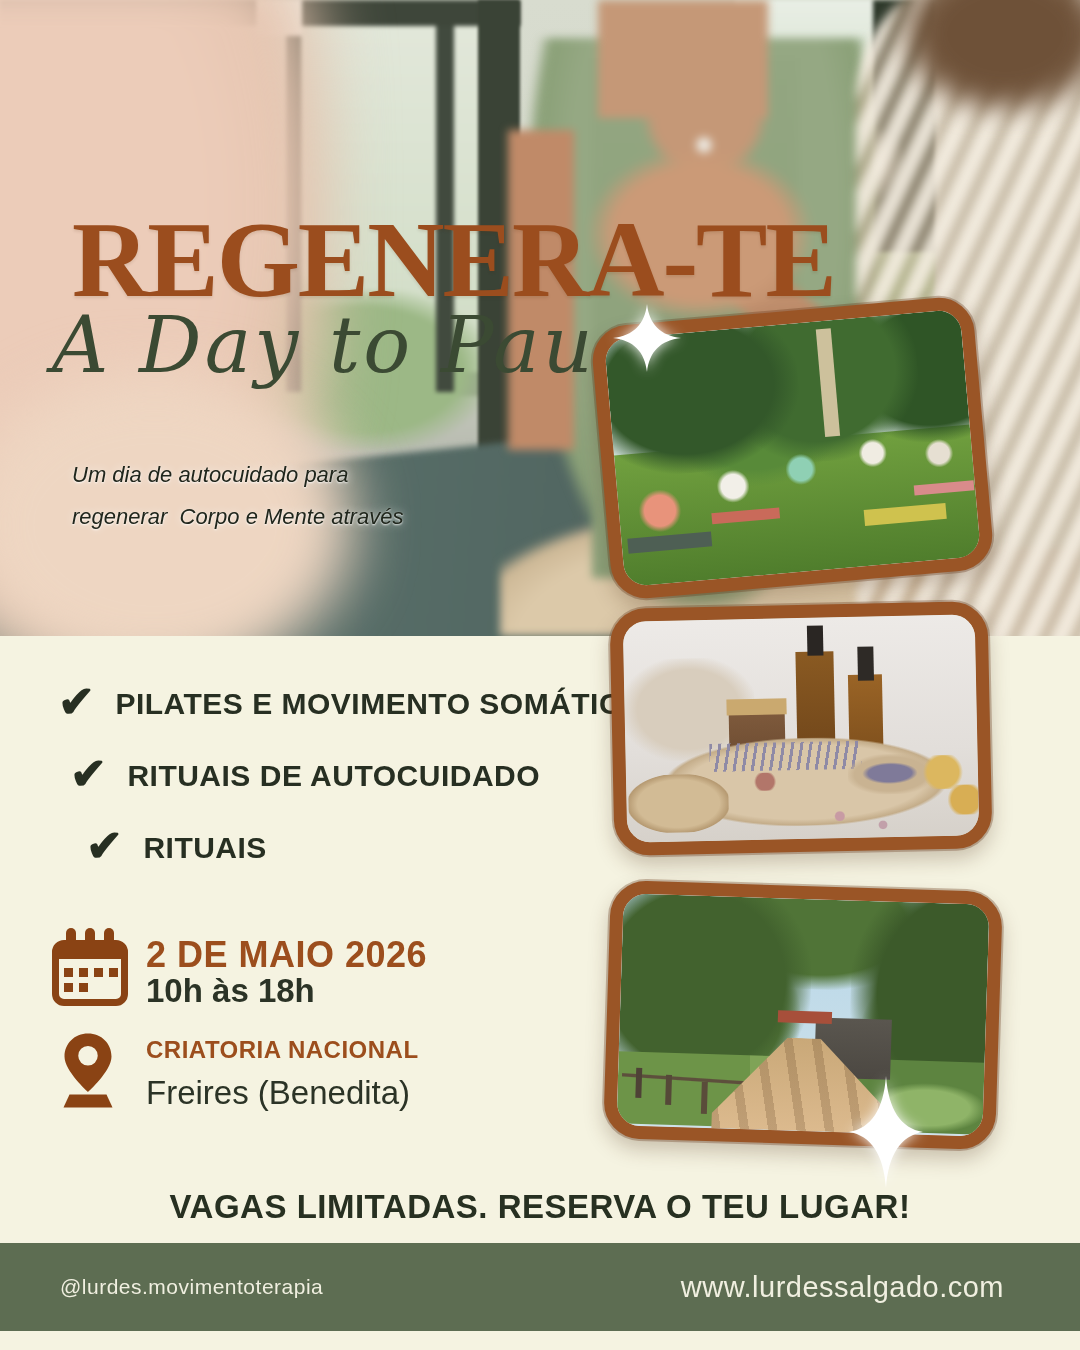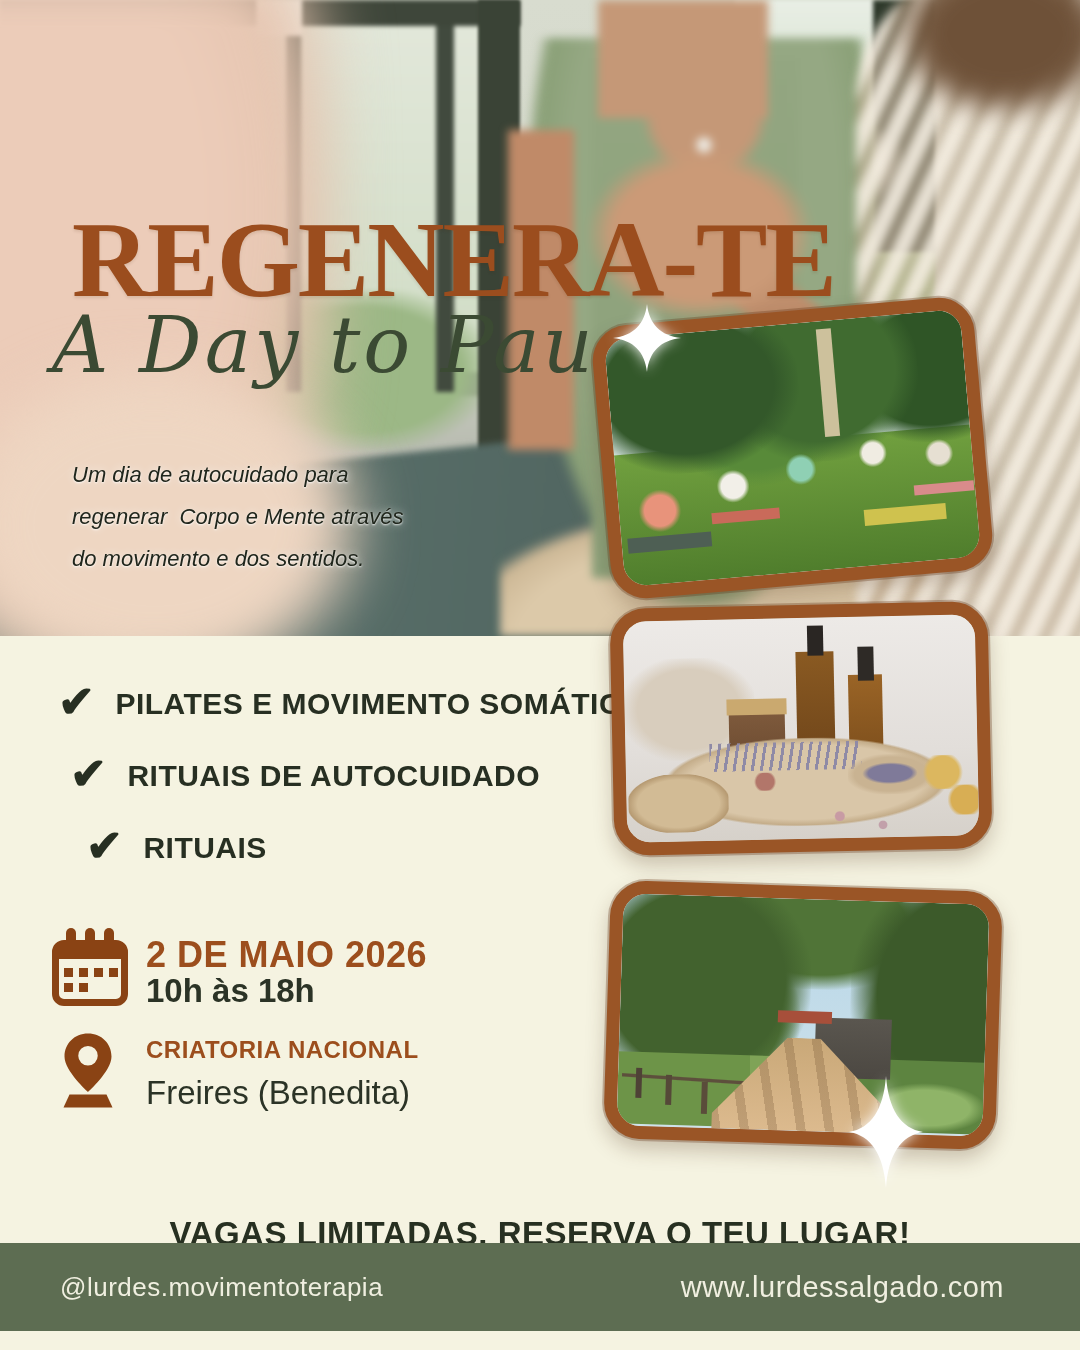--- a/index.html
+++ b/index.html
@@ -162,23 +162,23 @@
   .pin{position:absolute;left:58px;top:1030px;width:60px;height:82px;}
   .pin svg{display:block;width:100%;height:100%;}
   .info-line{position:absolute;white-space:nowrap;}
   .date-title{left:146px;top:934px;font-size:36px;font-weight:800;letter-spacing:.5px;color:#9c4e1d;}
   .date-sub{left:146px;top:972px;font-size:33px;font-weight:700;color:#2b3326;}
   .venue-title{left:146px;top:1036px;font-size:24px;font-weight:800;letter-spacing:.5px;color:#9c4e1d;}
   .venue-sub{left:146px;top:1074px;font-size:33px;font-weight:400;color:#2b3326;}
 
   
   .cta{position:absolute;left:0;right:0;top:1188px;text-align:center;
-    font-size:33px;font-weight:700;letter-spacing:.5px;color:#273021;margin-top:27px;}
+    font-size:33px;font-weight:700;letter-spacing:.5px;color:#273021;}
   .footer{position:absolute;left:0;top:1243px;width:1080px;height:88px;background:#5d6d52;}
-  .footer .ig{position:absolute;left:60px;top:0;line-height:88px;font-size:26px;
+  .footer .ig{position:absolute;left:60px;top:0;line-height:88px;font-size:21px;
     letter-spacing:.5px;color:#f0efe0;}
   .footer .web{position:absolute;right:76px;top:0;line-height:88px;font-size:29px;
     letter-spacing:.5px;color:#f0efe0;text-align:right;}
 </style>
 </head>
 <body>
 
 <div class="poster">
 
   <div class="hero" title="Woman in a sage knit vest seated by a window with hands crossed over her heart">
@@ -193,21 +193,20 @@
     <div class="hp hero-blur-left2"></div>
     <div class="hp hero-blur-right"></div>
     <div class="hp hero-hair-right"></div>
   </div>
 
   <h1 class="title">REGENERA-TE</h1>
   <div class="script">A Day to Pause</div>
   <p class="intro">
     <span>Um dia de autocuidado para</span>
     <span>regenerar  Corpo e Mente através</span>
-    <span>do movimento e dos sentidos.</span>
   </p>
 
   <div class="frame frame1" title="Group pilates class on mats in a sunny park">
     <div class="scene sc-park"></div>
   </div>
   <div class="frame frame2" title="Amber oil bottles, dried lavender and flowers on a wooden board">
     <div class="scene sc-spa"></div>
   </div>
   <div class="frame frame3" title="Sunlit tree-lined dirt lane with wooden fence">
     <div class="scene sc-path">

